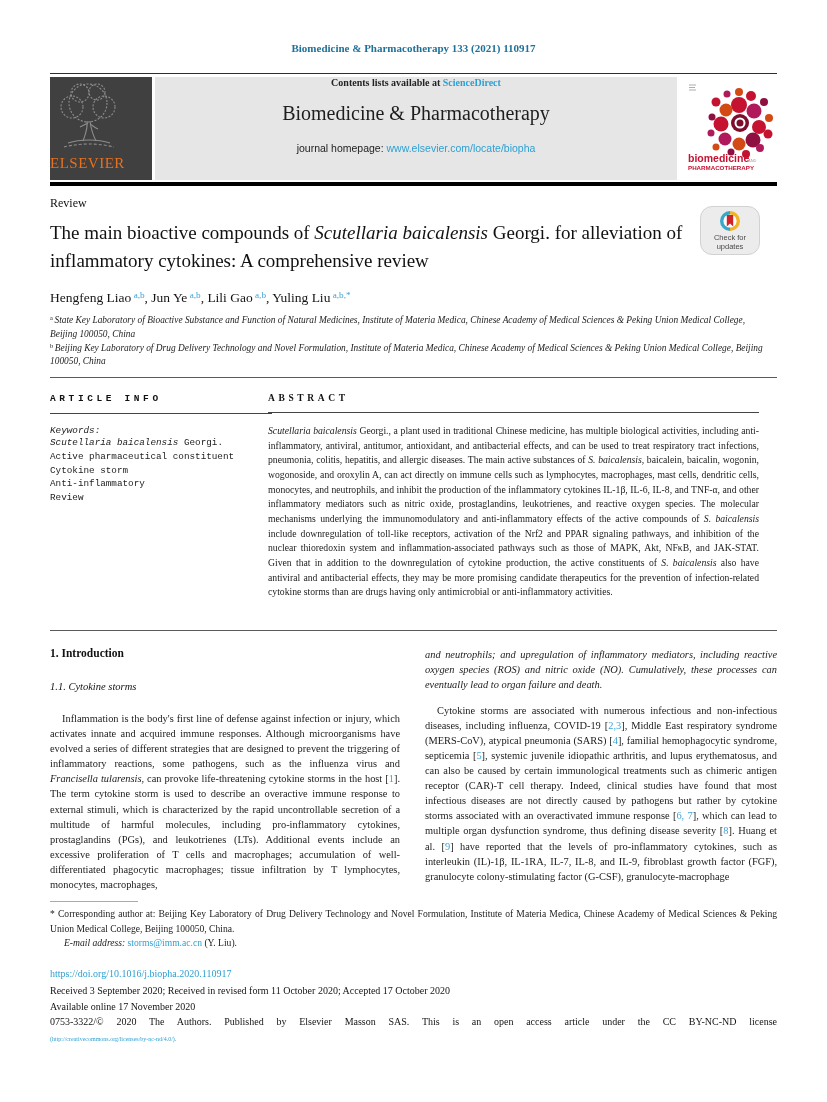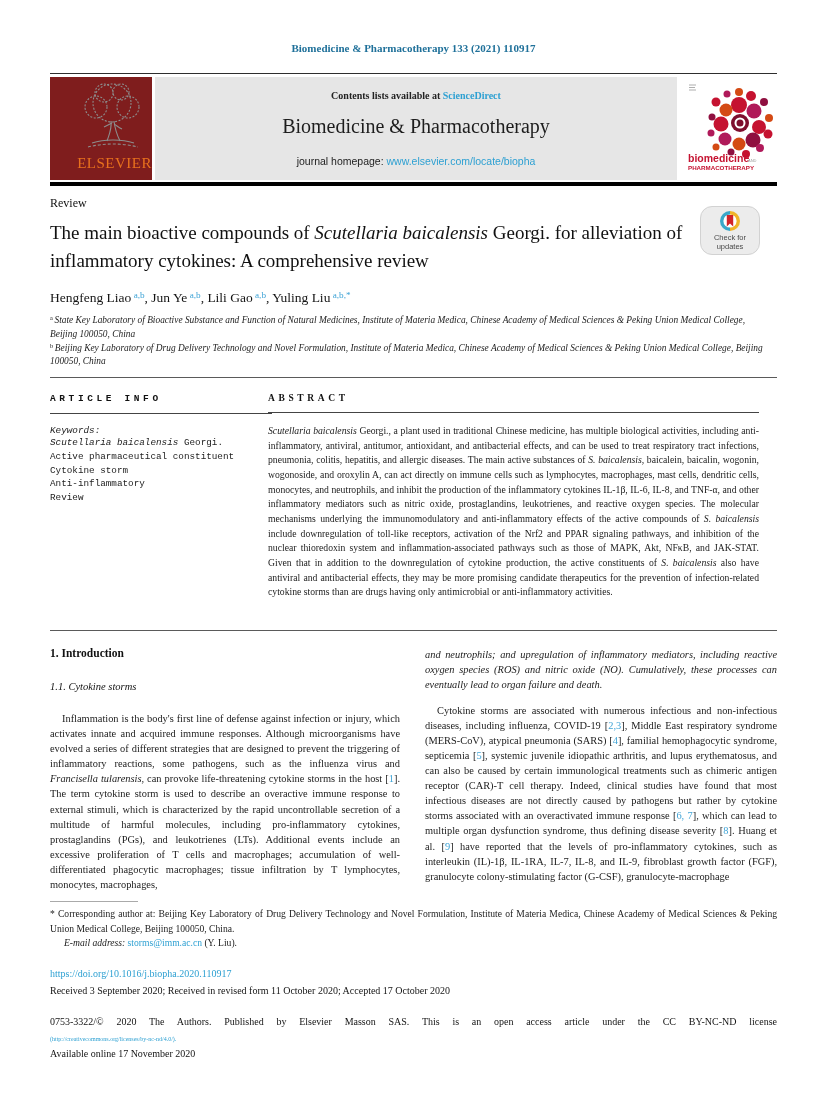--- a/index.html
+++ b/index.html
@@ -11,23 +11,23 @@
   .jref{top:42px;left:0;width:100%;text-align:center;font-size:11px;font-weight:700;color:#20719a;}
 
   
   .rule-top{top:73px;left:50px;width:727px;border-top:1px solid #2e2e2e;}
   .rule-thick{top:182px;left:50px;width:727px;height:4px;background:#000;}
   .rule-thin1{top:377px;left:50px;width:727px;border-top:1px solid #5a5a5a;}
   .rule-thin2{top:630px;left:50px;width:727px;border-top:1px solid #5a5a5a;}
 
   
   .header{top:77px;left:50px;width:727px;height:103px;display:flex;}
-  .logo-box{width:102px;height:103px;display:flex;flex-direction:column;align-items:flex-end;justify-content:flex-start;background:#7f1d1d;}
+  .logo-box{width:102px;height:103px;display:flex;flex-direction:column;align-items:flex-start;justify-content:flex-start;background:#404040;}
   .elsevier-word{font-size:15px;letter-spacing:.5px;color:#e8711d;font-weight:400;margin-top:-2px;}
-  .band{flex:1;background:#e6e6e6;margin:0 3px;text-align:center;padding-top:13px;box-sizing:border-box;}
+  .band{flex:1;background:#e6e6e6;margin:0 3px;text-align:center;box-sizing:border-box;}
   .contents-line{font-size:10px;font-weight:700;color:#222;}
   .contents-line .lnk{color:#2da0d2;font-weight:700;}
   .band-title{font-size:20px;color:#1d1d1d;margin-top:14px;}
   .homepage-line{font-family:"Liberation Sans",sans-serif;font-size:10.5px;color:#222;margin-top:17px;}
   .homepage-line .lnk{color:#2da0d2;}
   .cover-box{width:97px;height:103px;background:#fff;position:relative;}
 
   
   .review-label{top:196px;left:50px;font-size:12px;color:#111;}
   .title{top:219px;left:50px;width:645px;font-size:19px;line-height:28px;color:#111;}
@@ -55,21 +55,21 @@
   .bodyp{font-size:10.4px;line-height:15.1px;text-align:justify;margin-top:0;color:#1b1b1b;}
   .bodyp.first{margin-top:19px;}
   .indent{text-indent:12px;}
 
   
   .fn-rule{top:901px;left:50px;width:88px;border-top:1px solid #aaa;}
   .footnote{top:907px;left:50px;width:727px;font-size:9.6px;line-height:14.5px;color:#1b1b1b;}
   .fn-email{margin-left:14px;}
   .doi{top:968px;left:50px;font-size:10px;color:#2da0d2;}
   .received{top:985px;left:50px;width:727px;font-size:10px;color:#141414;}
-  .available{top:1001px;left:50px;width:727px;font-size:10px;color:#141414;margin-top:47px;}
+  .available{top:1001px;left:50px;width:727px;font-size:10px;color:#141414;}
   .copyright{top:1016px;left:50px;width:727px;font-size:10px;color:#141414;text-align:justify;text-align-last:justify;}
   .ccline{top:1036px;left:50px;font-size:6px;color:#2da0d2;}
 
   
   .seg-i{font-style:italic;}
   .seg-c{color:#3ea3d6;}
   .seg-link{color:#2da0d2;}
   .seg-sup{color:#3ea3d6;font-size:68%;position:relative;top:-0.45em;}
   .seg-supk{color:#222;font-size:68%;position:relative;top:-0.45em;}
 </style>

